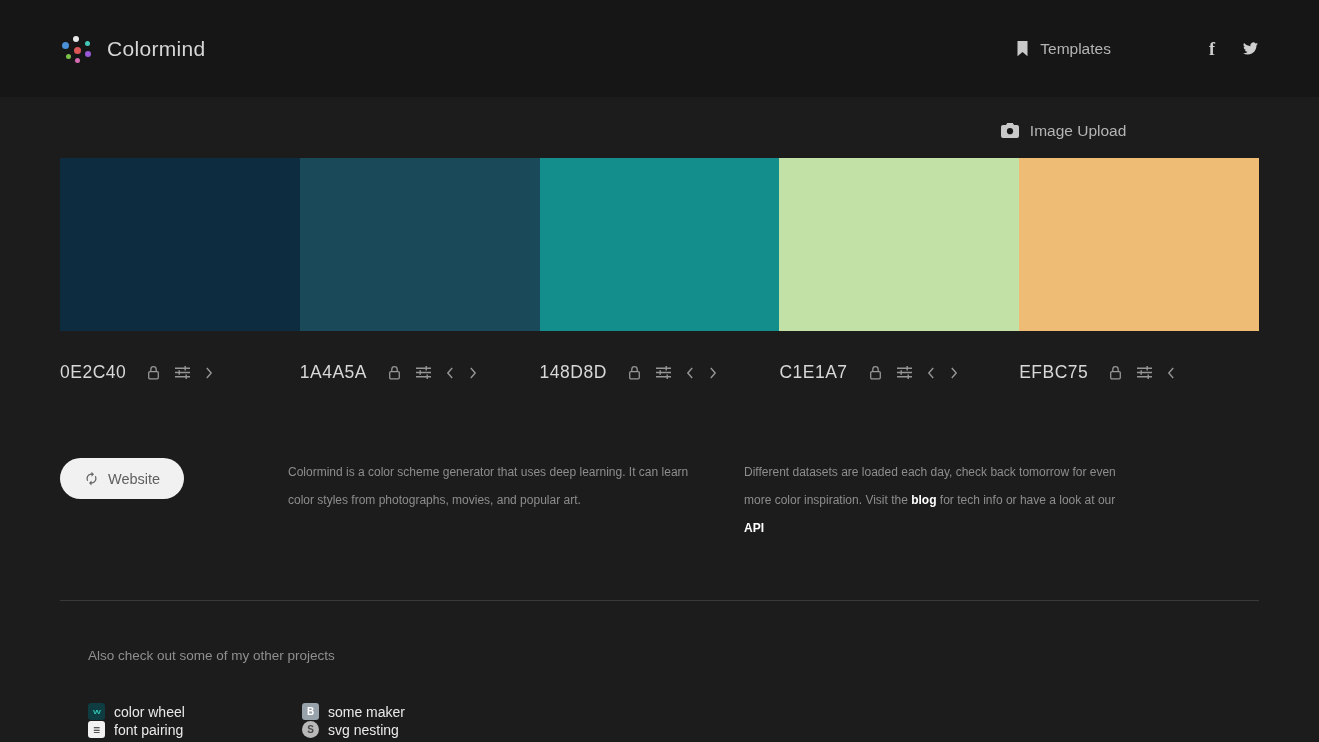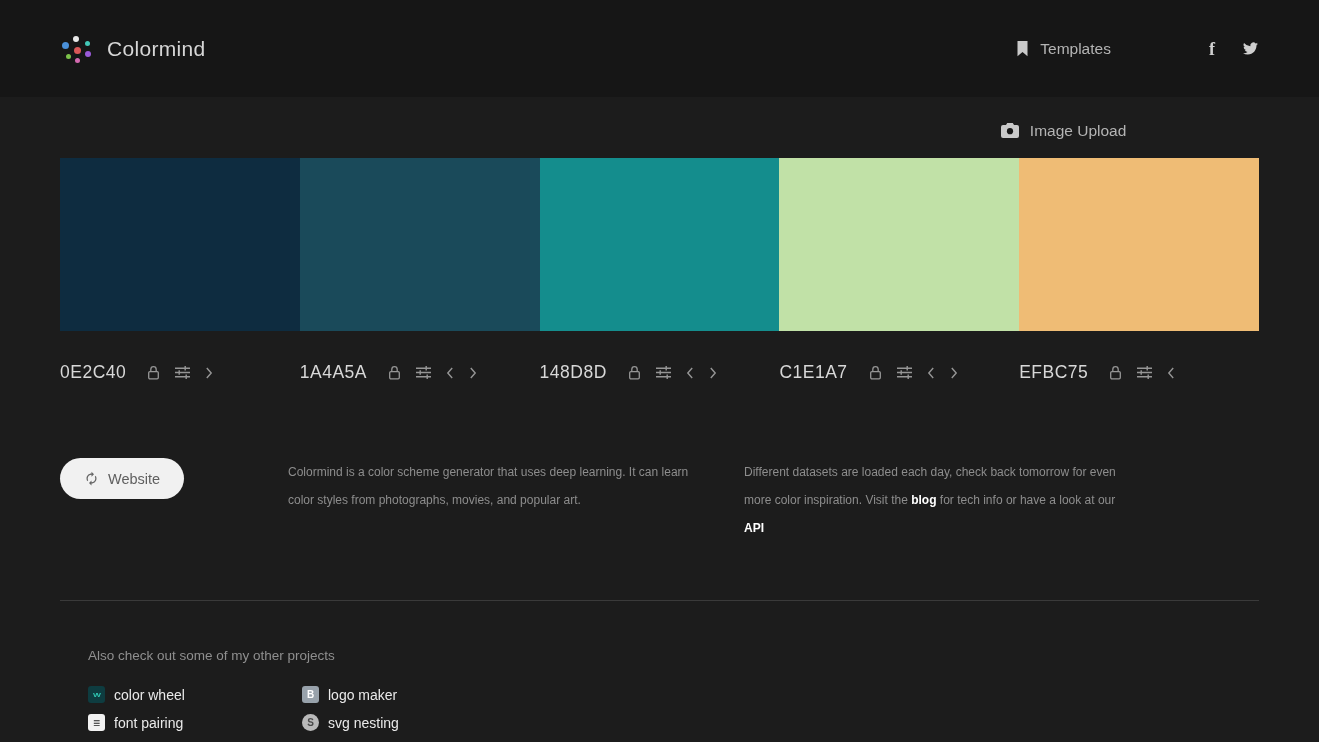--- a/index.html
+++ b/index.html
@@ -61,21 +61,21 @@
   }
   .gen .gicon { display: inline-flex; color: #666; }
 
   .divider { margin: 58px 60px 0; border: none; border-top: 1px solid #3a3a3a; height: 0; }
 
   
   .footer { margin: 47px 0 0 88px; }
   .f-head { font-size: 13.5px; color: #8f8f8f; }
   .projects {
     display: grid; grid-template-columns: 214px auto;
-    justify-content: start; row-gap: 11px; margin-top: 23px;
+    justify-content: start; row-gap: 1px; margin-top: 40px;
   }
   .proj { display: flex; align-items: center; gap: 9px; color: #eaeaea; font-size: 14px; cursor: pointer; }
   .pic {
     width: 17px; height: 17px; display: inline-flex;
     align-items: center; justify-content: center;
     border-radius: 3px; font-size: 10px; font-weight: 700; flex: none;
   }
   .pic-cw { background: #0e3c40; color: #2fc6b2; font-size: 8px; letter-spacing: -1px; }
   .pic-lm { background: #98a2ab; color: #fff; }
   .pic-fp { background: #f2f2f2; color: #222; font-size: 12px; }
@@ -327,21 +327,21 @@
 
 <div class="footer">
   <div class="f-head">Also check out some of my other projects</div>
   <div class="projects">
     <a class="proj">
       <span class="pic pic-cw">vv</span>
       <span>color wheel</span>
     </a>
     <a class="proj">
       <span class="pic pic-lm">B</span>
-      <span>logo maker</span>
+      <span>some maker</span>
     </a>
     <a class="proj">
       <span class="pic pic-fp">≡</span>
       <span>font pairing</span>
     </a>
     <a class="proj">
       <span class="pic pic-sn">S</span>
       <span>svg nesting</span>
     </a>
   </div>

